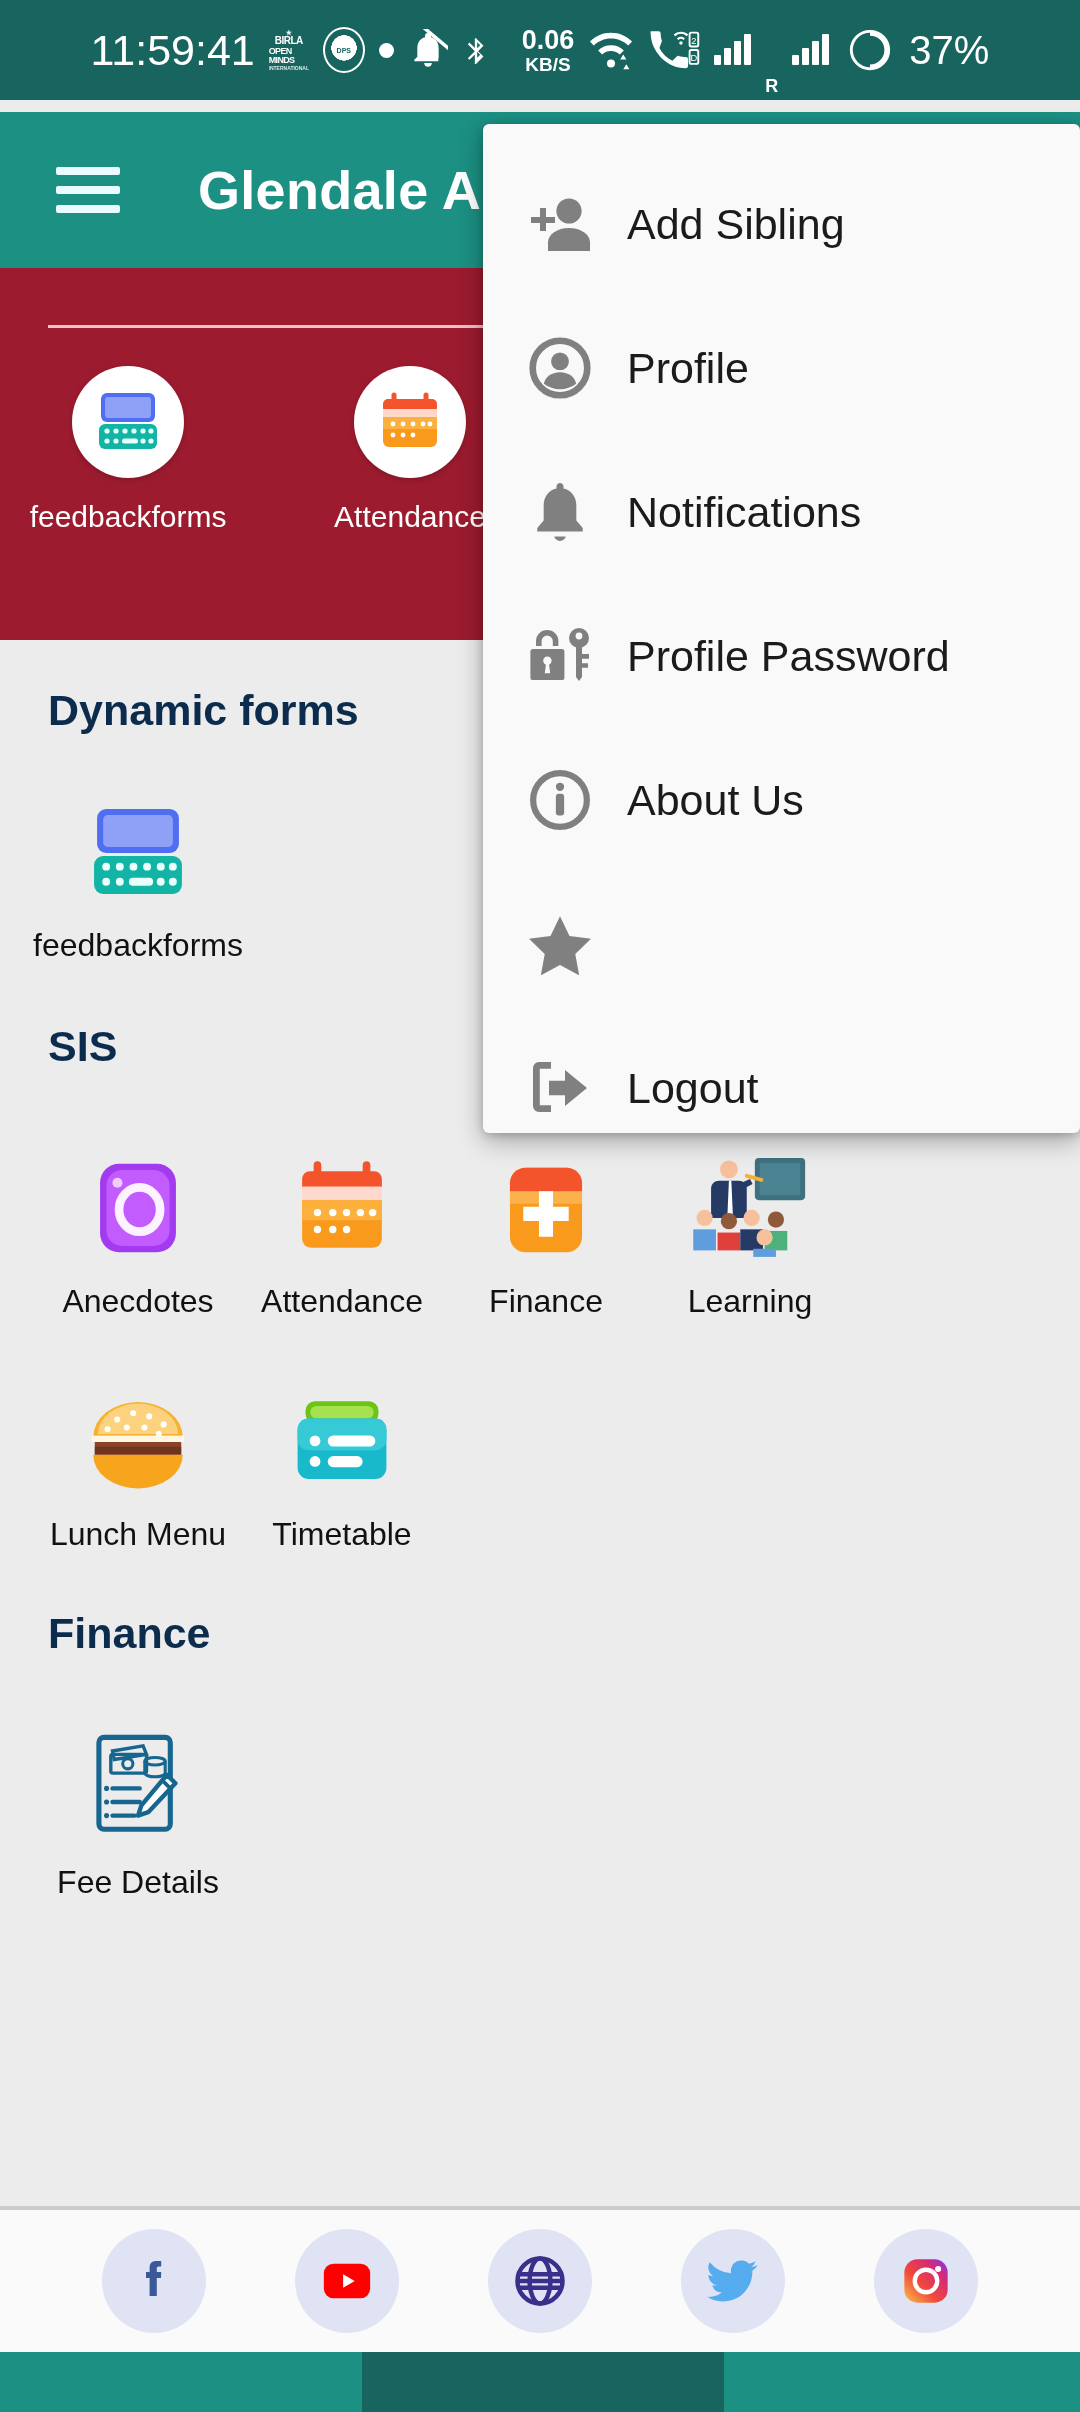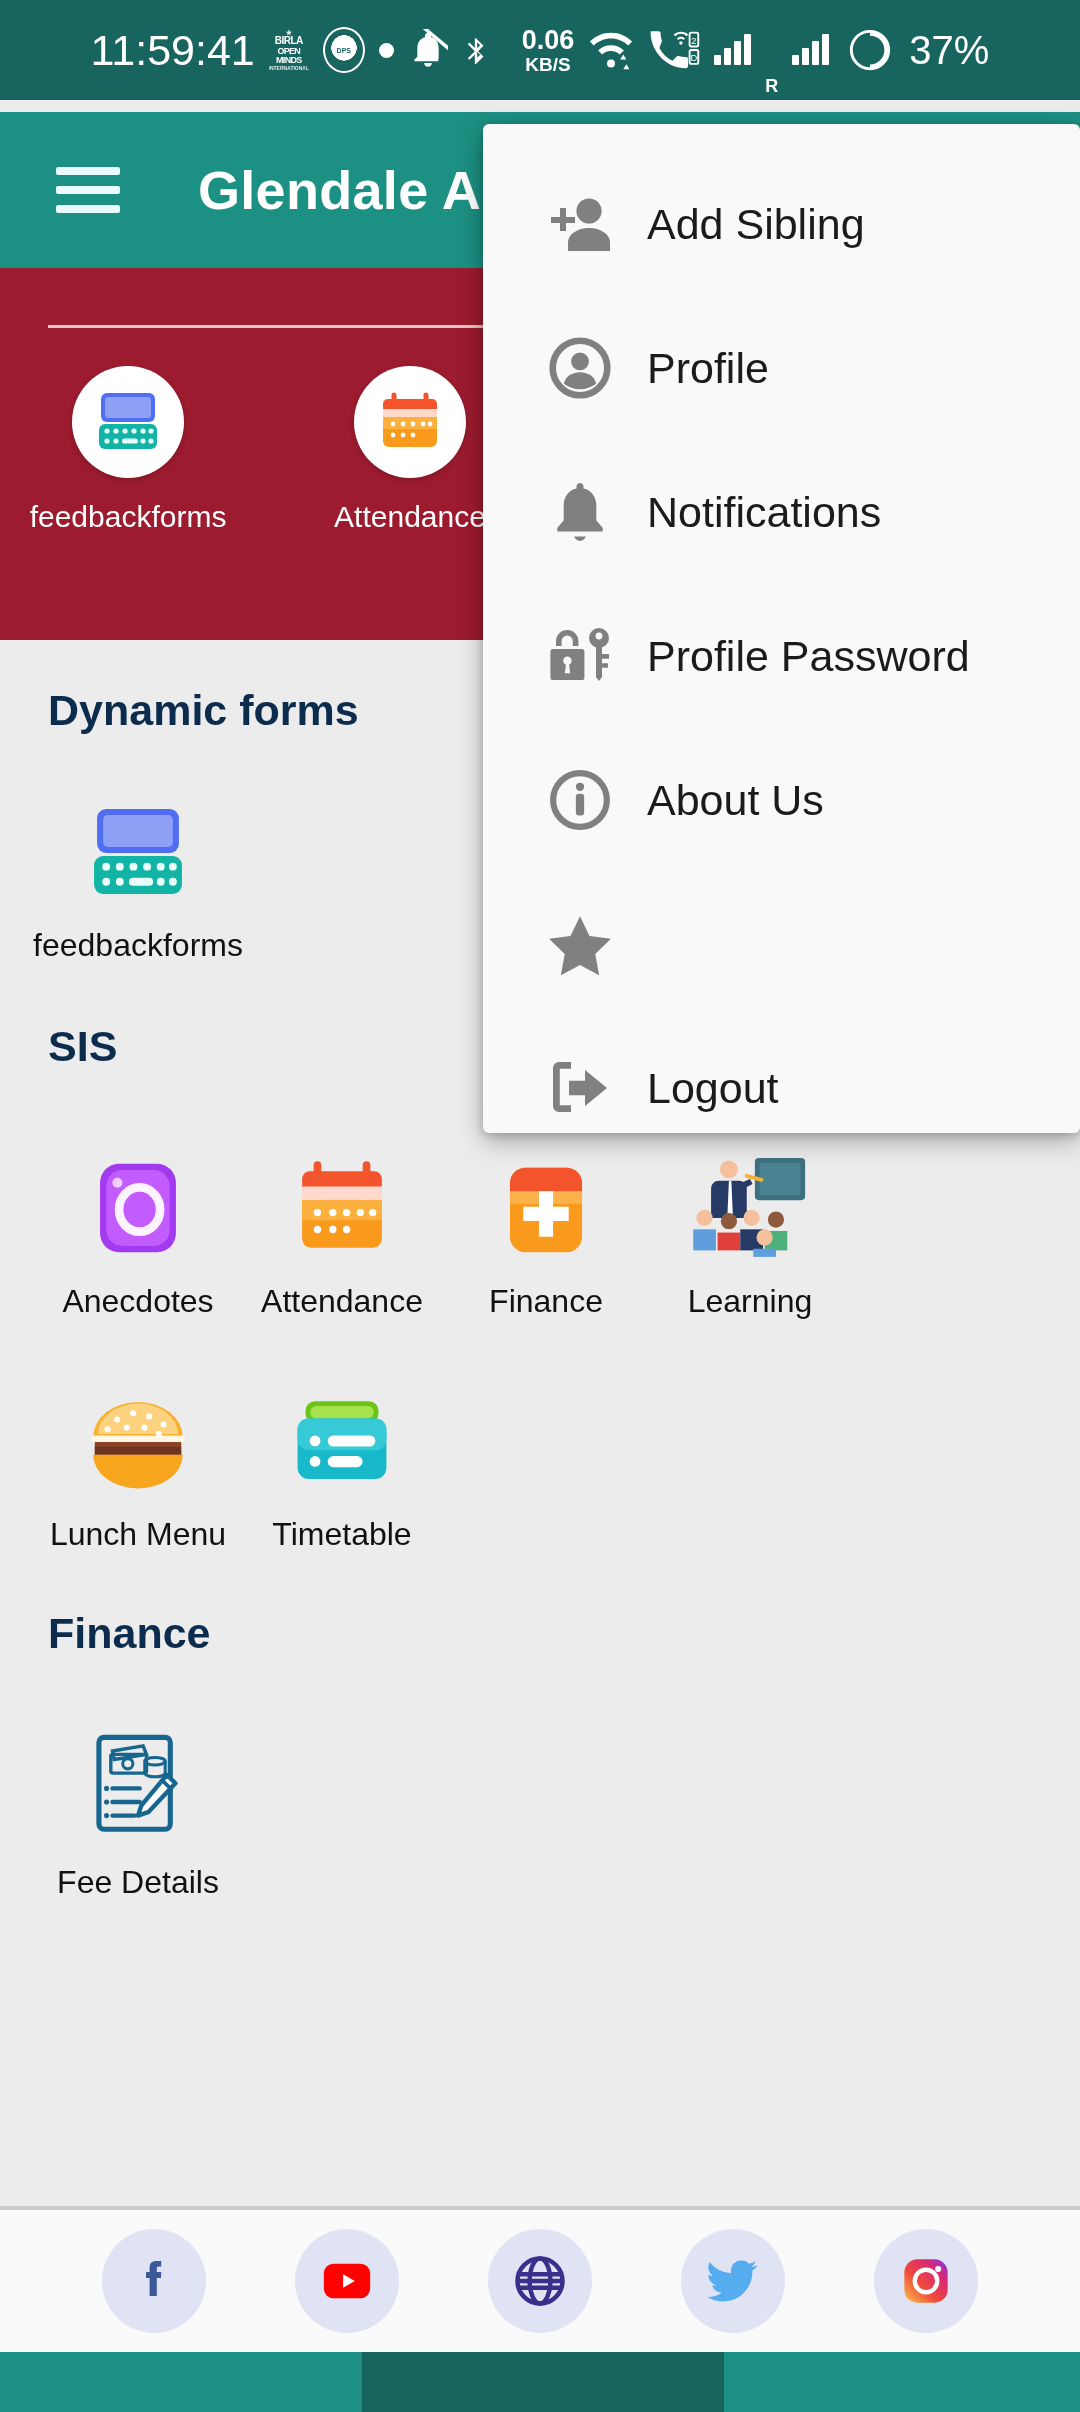--- a/index.html
+++ b/index.html
@@ -26,21 +26,21 @@
     color: #ffffff;
   }
   .sb-time {
     font-size: 43px; font-weight: 400; letter-spacing: 0px;
     color: #ffffff; line-height: 1;
   }
   .sb-ic { display:flex; align-items:center; justify-content:center; color:#fff; }
   .sb-logo1 {
     width: 40px; height: 44px;
     display:flex; flex-direction:column; align-items:center; justify-content:center;
-    font-size: 8px; line-height: 1.05; font-weight: 700; text-align:center;
+    font-size: 8px; line-height: 1.05; font-weight: 700; 
     border-radius: 3px; color:#ffffff; overflow:hidden;
   }
   .sb-logo1 .l1a { font-size: 7px; opacity:.9; letter-spacing:-.2px;}
   .sb-logo1 .l1b { font-size: 10px; letter-spacing:-.5px;}
   .sb-logo1 .l1c { font-size: 9px; letter-spacing:-.7px;}
   .sb-logo1 .l1d { font-size: 5px; opacity:.85;}
   .sb-logo2 {
     width: 42px; height: 46px; border-radius: 50%;
     background: radial-gradient(circle at 50% 45%, #ffffff 0 42%, rgba(255,255,255,.0) 43%);
     border: 2.5px solid #fff;
@@ -155,21 +155,20 @@
 
   
   .menu {
     position: absolute; top: 124px; left: 483px;
     width: 597px; height: 1009px;
     background: #f9f9f9;
     border-radius: 6px;
     box-shadow: 0 8px 26px rgba(0,0,0,.30), 0 2px 8px rgba(0,0,0,.18);
     padding-top: 28px;
     z-index: 50;
-    padding-left: 20px;
   }
   .mitem {
     height: 144px; display:flex; align-items:center;
     padding-left: 38px; cursor:pointer;
   }
   .mitem .mic {
     width: 78px; min-width:78px; height: 78px;
     display:flex; align-items:center; justify-content:center;
     color:#808080;
   }

